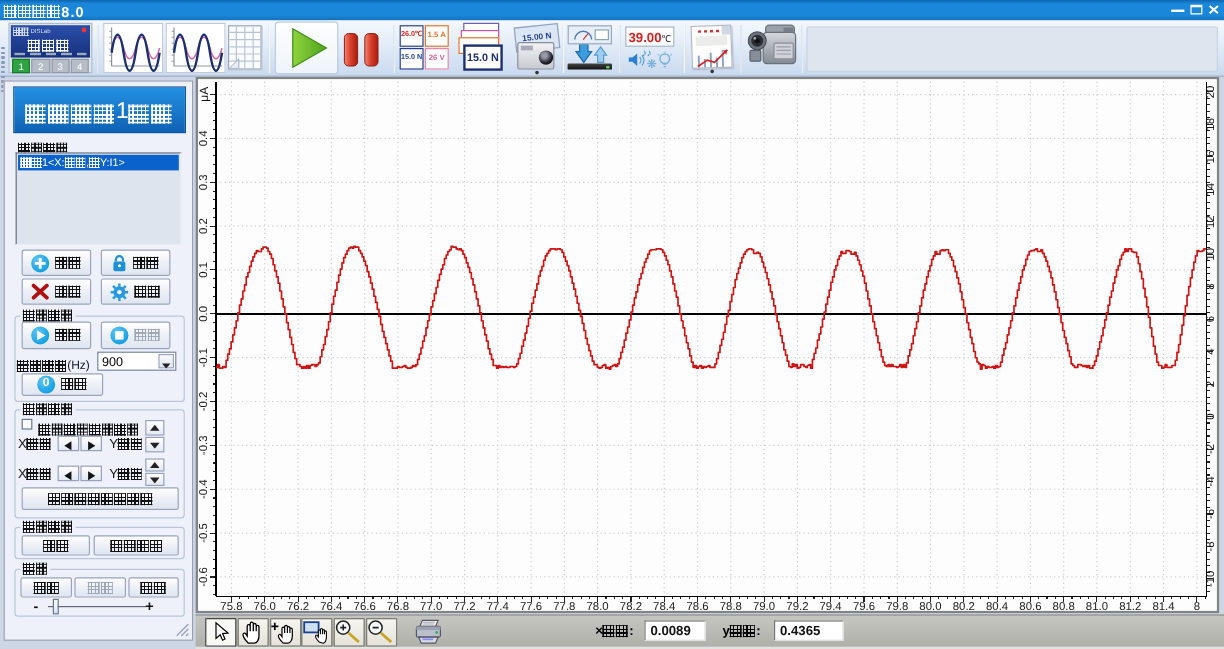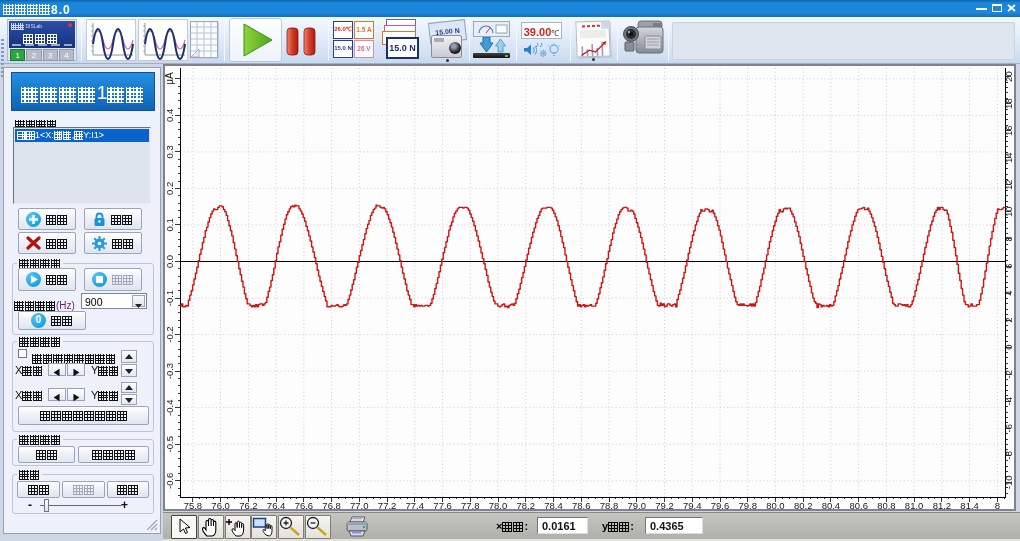--- a/index.html
+++ b/index.html
@@ -224,21 +224,21 @@
           <polygon points="5,3.5 12,7.5 5,11.5" fill="#fff"></polygon>
         </svg></span>
       <span style="margin-left:5px"><i class="z g11" style="color:#111"></i><i class="z g11" style="color:#111"></i></span>
     </div>
     <div class="btn" style="left:80px;top:200px;width:58px;height:23px">
       <span class="ico" style="width:15px;height:15px;background:radial-gradient(circle at 35% 30%,#5ec4f2,#17a2e4 70%)"><svg width="15" height="15">
           <rect x="4" y="4" width="7" height="7" fill="#fff"></rect>
         </svg></span>
       <span style="margin-left:5px"><i class="z g11" style="color:#a0a8b8"></i><i class="z g11" style="color:#a0a8b8"></i></span>
     </div>
-    <div class="ab" style="left:10px;top:228px;color:#701a75;white-space:nowrap"><i class="z g10" style="color:#111"></i><i class="z g10" style="color:#111"></i><i class="z g10" style="color:#111"></i><i class="z g10" style="color:#111"></i><span style="font-size:10px;vertical-align:middle">(Hz)</span></div>
+    <div class="ab" style="left:10px;top:228px;color:#0f172a;white-space:nowrap"><i class="z g10" style="color:#111"></i><i class="z g10" style="color:#111"></i><i class="z g10" style="color:#111"></i><i class="z g10" style="color:#111"></i><span style="font-size:10px;vertical-align:middle">(Hz)</span></div>
     <div class="ab" style="left:77px;top:225px;width:66px;height:16px;background:#fff;border:1px solid #7484a4">
 <span class="ab" style="left:3px;top:1.5px;font-size:10.5px;color:#000">900</span>
 <div class="ab" style="right:1px;top:1px;width:13px;height:12px;background:linear-gradient(180deg,#f8fafd,#dfe5f0);border:1px solid #9aa4bc;text-align:center"><svg width="9" height="9">
           <polygon points="1,3 8,3 4.5,7" fill="#222"></polygon>
         </svg></div>
     </div>
     <div class="btn" style="left:14px;top:243px;width:68px;height:19px">
       <span class="ico" style="width:15px;height:15px;line-height:14px;font-size:10px;font-weight:bold;background:radial-gradient(circle at 35% 30%,#5ec4f2,#17a2e4 70%)">0</span>
       <span style="margin-left:5px"><i class="z g11" style="color:#111"></i><i class="z g11" style="color:#111"></i></span>
     </div>
@@ -424,16 +424,16 @@
     <div class="tbtn" style="left:180px;top:1px;width:30px;height:25px;border-color:#999;background:transparent;border:none"><svg width="28" height="24" viewBox="0 0 28 24">
         <polygon points="7,8 20,8 22,3 9,3" fill="#fff" stroke="#556" stroke-width="1"></polygon>
         <path d="M9.5 4.5h10M9 6h10" stroke="#99a" stroke-width="0.8"></path>
         <rect x="4" y="8" width="20" height="9" rx="1.5" fill="#b8bfca" stroke="#556"></rect>
         <rect x="4" y="8" width="20" height="3" fill="#9aa2b0"></rect>
         <circle cx="21" cy="13" r="1.2" fill="#3a6"></circle>
         <polygon points="6,17 22,17 20,22 8,22" fill="#d8dde4" stroke="#556"></polygon>
         <rect x="9" y="18" width="9" height="1.5" fill="#88f"></rect>
       </svg></div>
     <div class="ab" style="left:333px;top:7px;font-size:11px;font-weight:bold;color:#000">×<i class="z g11" style="color:#000"></i><i class="z g11" style="color:#000"></i>:</div>
-    <div class="ab" style="left:374px;top:4px;width:51px;height:17px;background:#fff;border:1px solid;border-color:#777 #ddd #ddd #777;font-size:11px;font-weight:bold;color:#111;padding:2px 0 0 4px">0.0161</div>
+    <div class="ab" style="left:374px;top:4px;width:51px;height:17px;background:#fff;border:1px solid;border-color:#777 #ddd #ddd #777;font-size:11px;font-weight:bold;color:#111;padding:2px 0 0 4px">0.0089</div>
     <div class="ab" style="left:439px;top:7px;font-size:11px;font-weight:bold;color:#000">y<i class="z g11" style="color:#000"></i><i class="z g11" style="color:#000"></i>:</div>
     <div class="ab" style="left:482px;top:4px;width:58px;height:17px;background:#fff;border:1px solid;border-color:#777 #ddd #ddd #777;font-size:11px;font-weight:bold;color:#111;padding:2px 0 0 4px">0.4365</div>
   </div>
 <div class="ab" style="left:163px;top:539px;width:857px;height:2px;background:#e2e2de"></div>
 </body></html>

